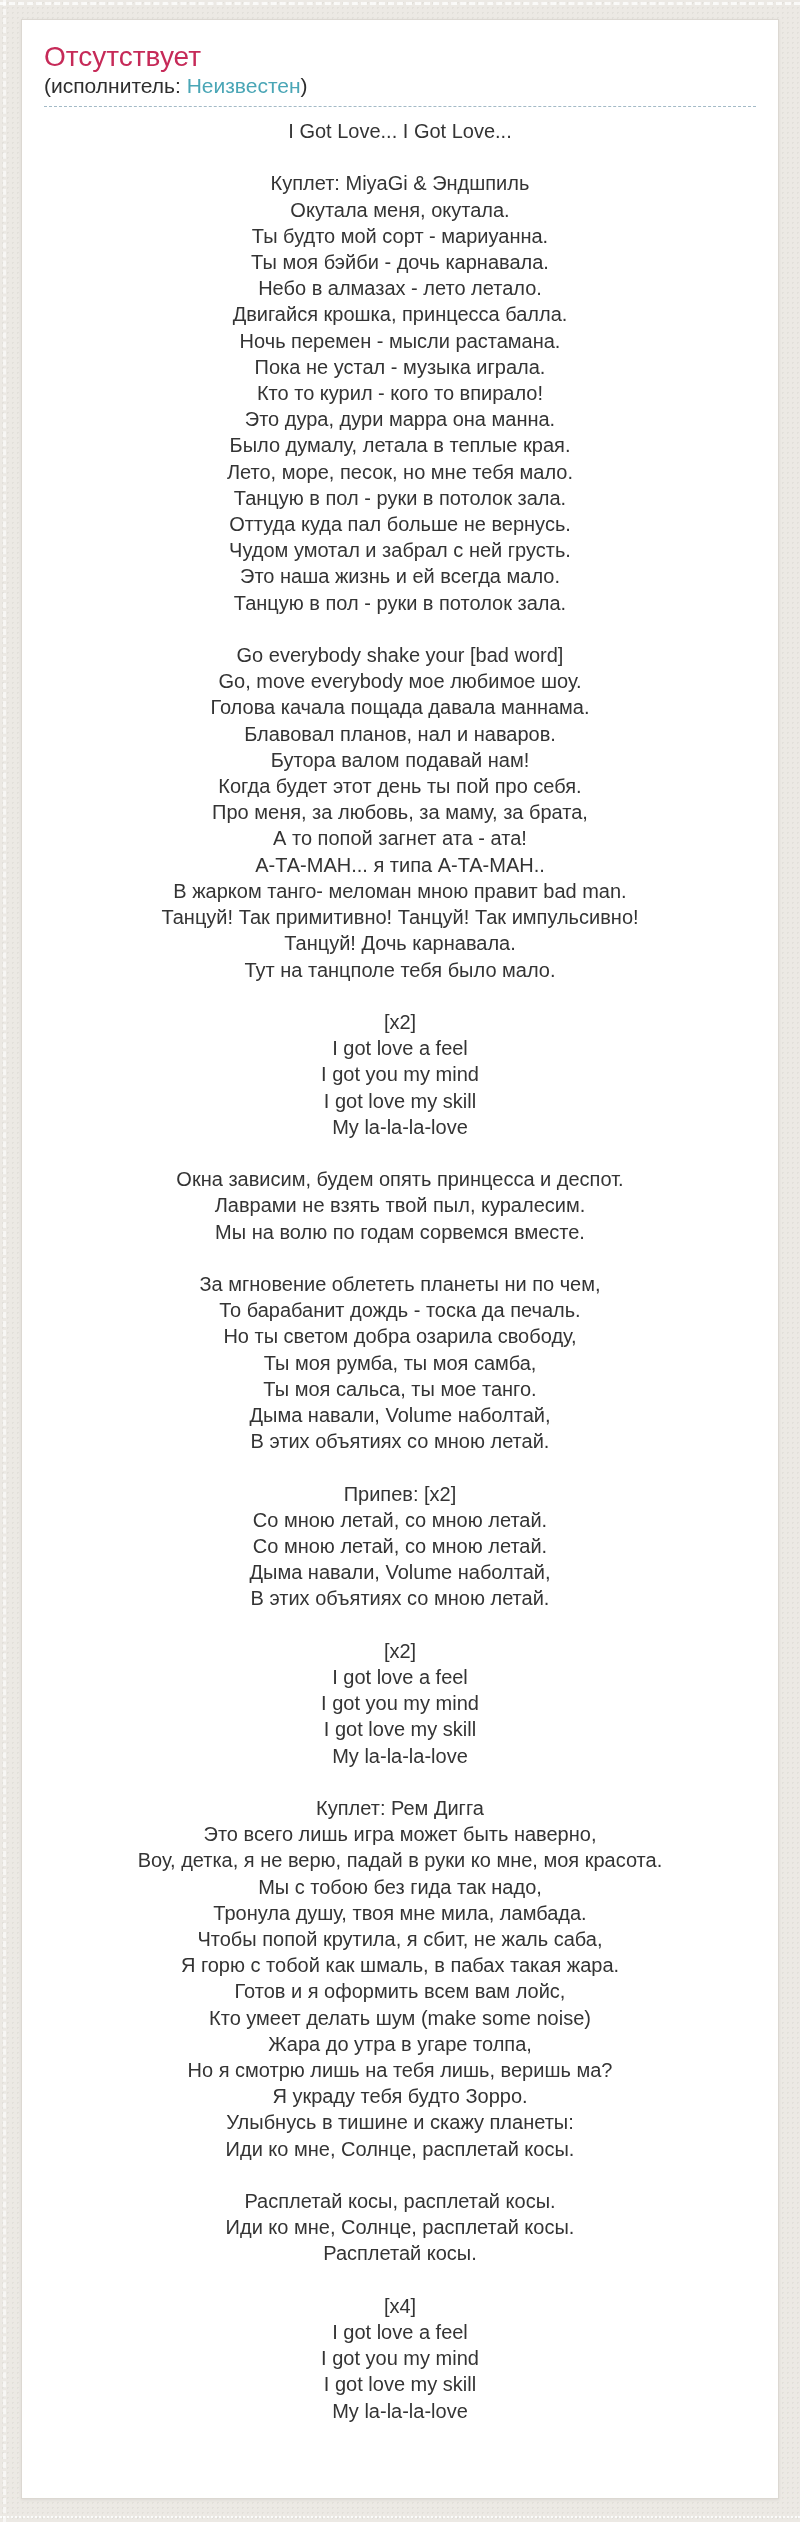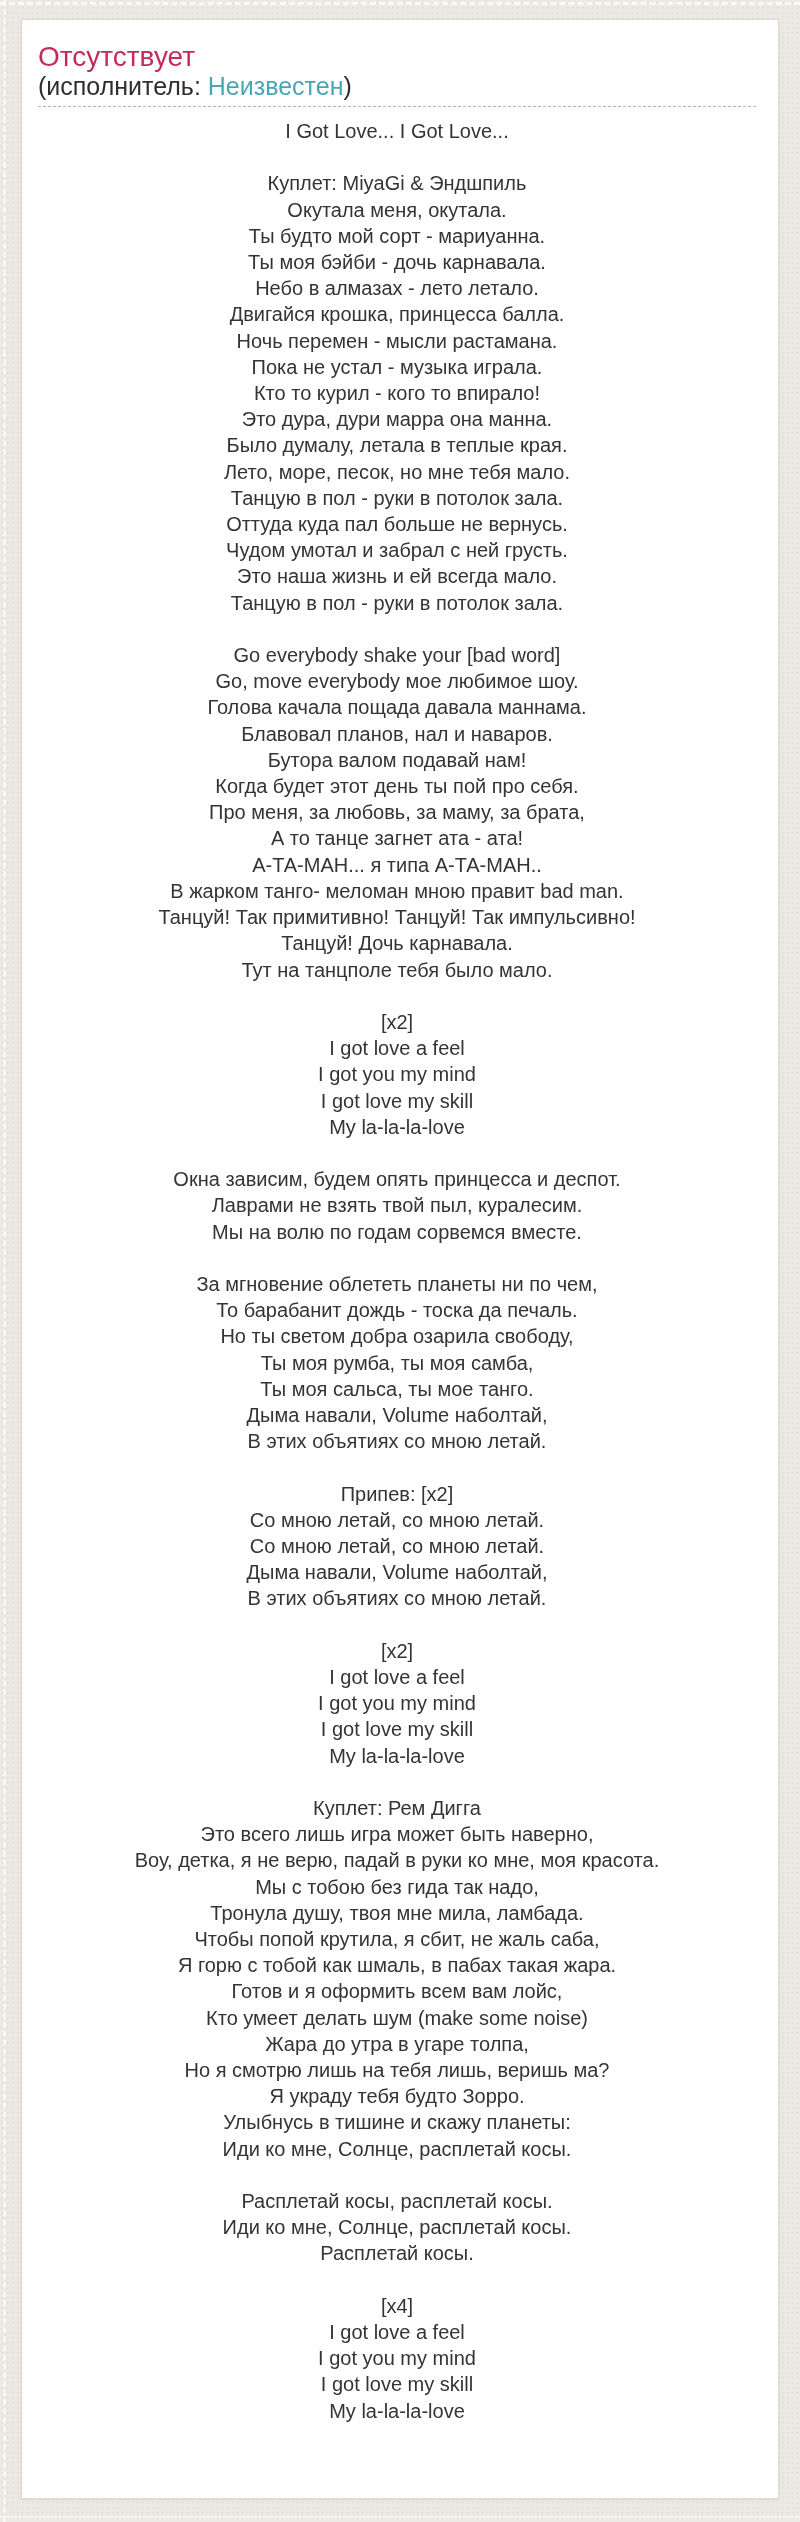--- a/index.html
+++ b/index.html
@@ -31,37 +31,37 @@
   .panel {
     position: absolute;
     left: 21px;
     top: 19px;
     width: 758px;
     height: 2480px;
     box-sizing: border-box;
     background: var(--panel-background, #ffffff);
     border: 1px solid #dcd8d2;
     box-shadow: 0 1px 3px rgba(0,0,0,0.07);
-    padding: 22px 22px 0 16px;
+    padding: 22px 22px 0 22px;
   }
   .song-header {
     border-bottom: 1px dashed var(--divider, #a3bac7);
     padding-bottom: 9px;
   }
   .song-title {
     display: inline-block;
     font-size: 28px;
     line-height: 30px;
     color: var(--title, #c62a58);
     text-decoration: none;
     cursor: pointer;
   }
   .artist-line {
     margin-top: 3px;
-    font-size: 25px;
+    font-size: 21px;
     line-height: 22px;
     color: #2e2e2e;
   }
   .artist-link {
     color: var(--artist-link, #4aa6b6);
     text-decoration: none;
     cursor: pointer;
   }
   .lyrics {
     margin-top: 11px;
@@ -106,21 +106,21 @@
       <div class="line">Это наша жизнь и ей всегда мало.</div>
       <div class="line">Танцую в пол - руки в потолок зала.</div>
       <div class="line">&nbsp;</div>
       <div class="line">Go everybody shake your [bad word]</div>
       <div class="line">Go, move everybody мое любимое шоу.</div>
       <div class="line">Голова качала пощада давала маннама.</div>
       <div class="line">Блавовал планов, нал и наваров.</div>
       <div class="line">Бутора валом подавай нам!</div>
       <div class="line">Когда будет этот день ты пой про себя.</div>
       <div class="line">Про меня, за любовь, за маму, за брата,</div>
-      <div class="line">А то танце загнет ата - ата!</div>
+      <div class="line">А то попой загнет ата - ата!</div>
       <div class="line">А-ТА-МАН... я типа А-ТА-МАН..</div>
       <div class="line">В жарком танго- меломан мною правит bad man.</div>
       <div class="line">Танцуй! Так примитивно! Танцуй! Так импульсивно!</div>
       <div class="line">Танцуй! Дочь карнавала.</div>
       <div class="line">Тут на танцполе тебя было мало.</div>
       <div class="line">&nbsp;</div>
       <div class="line">[x2]</div>
       <div class="line">I got love a feel</div>
       <div class="line">I got you my mind</div>
       <div class="line">I got love my skill</div>

